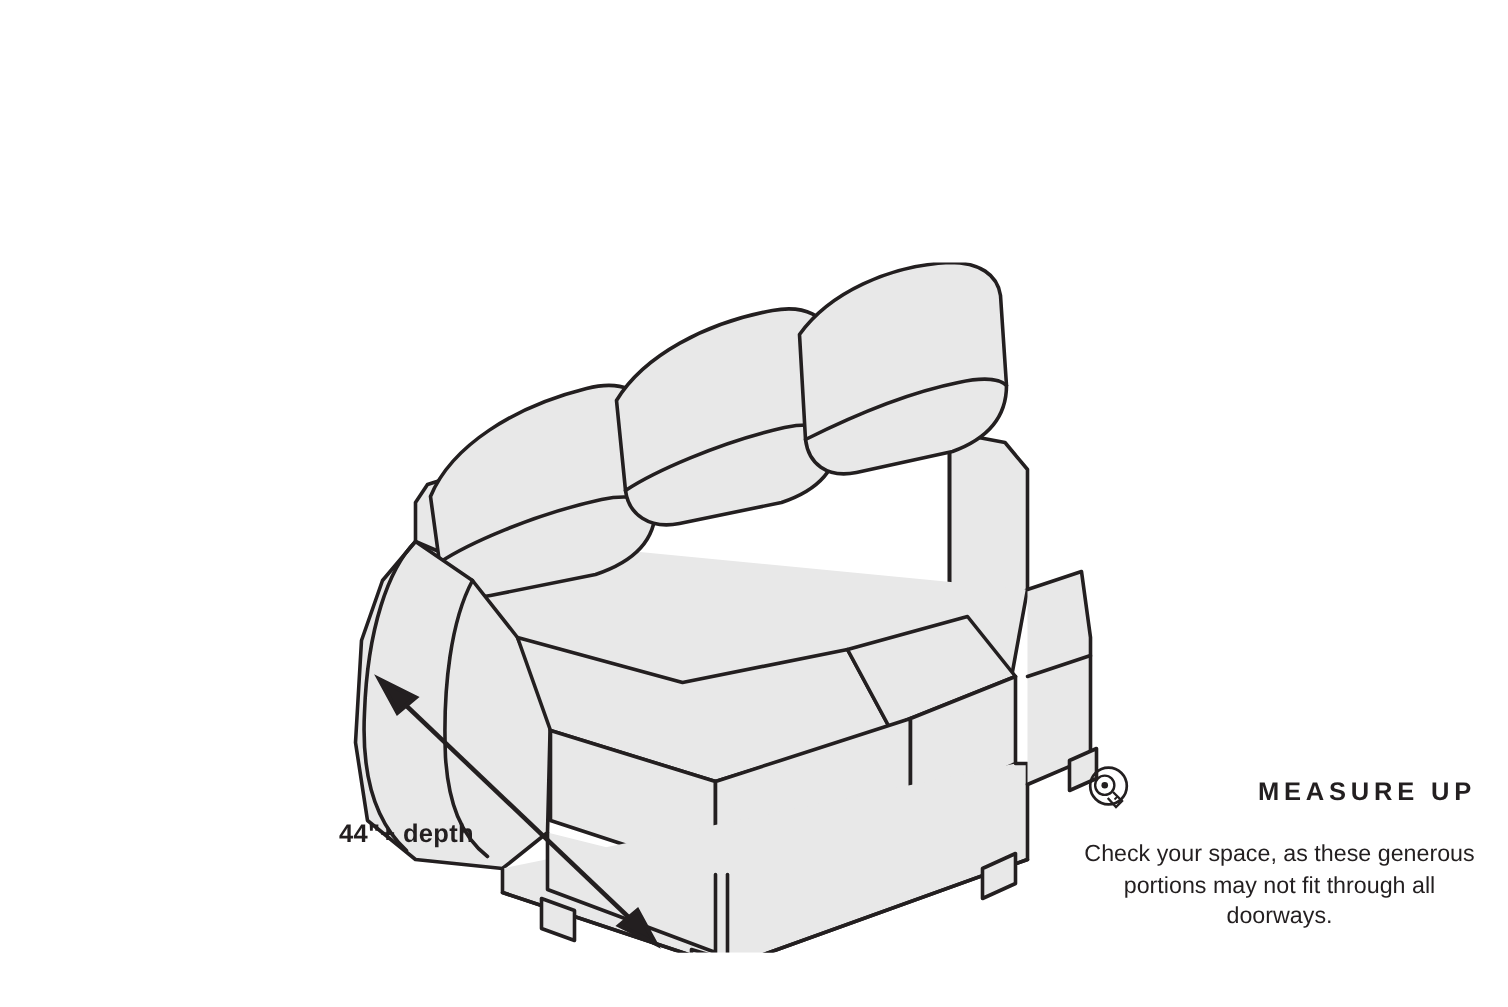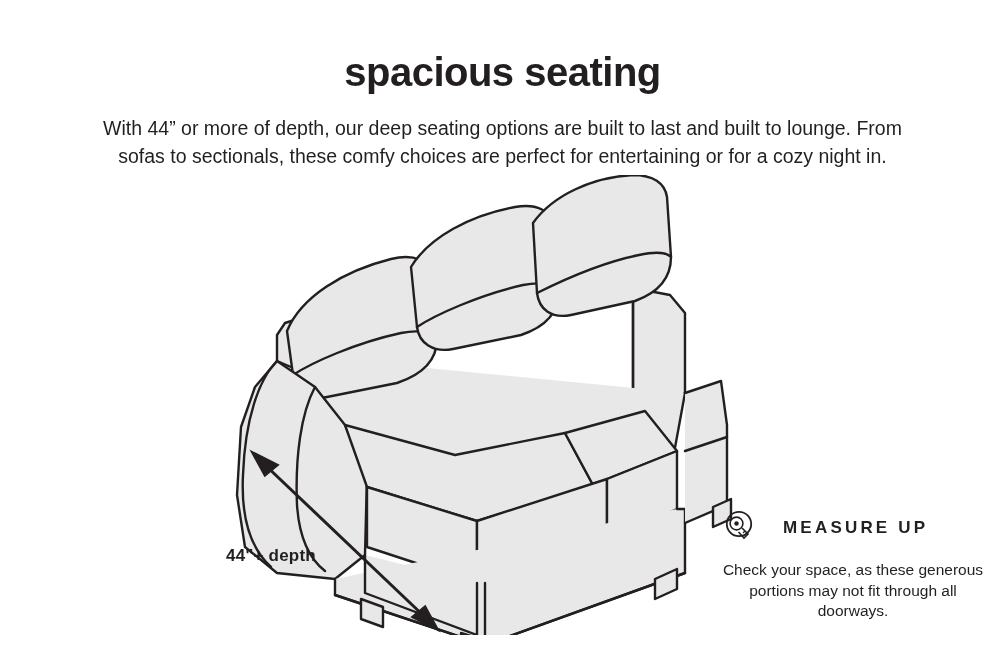--- a/index.html
+++ b/index.html
@@ -62,45 +62,43 @@
   .measure-block {
     position: absolute;
     left: 722px;
     top: 508px;
     width: 262px;
     text-align: center;
   }
   .measure-head {
     display: flex;
     align-items: center;
-    justify-content: flex-start;
-    gap: 27px;
+    justify-content: space-between;
+    gap: 15px;
     height: 40px;
   }
   .measure-title {
     font-size: 17px;
     font-weight: bold;
     letter-spacing: 3.2px;
     color: #231f20;
   }
   .measure-note {
     margin-top: 12px;
     font-size: 15.5px;
     line-height: 1.33;
     color: #231f20;
   }
 </style>
 </head>
 <body>
 
 <div id="page">
 
-  <div class="headline">spacious seating</div>
 
-  <div class="subcopy">With 44” or more of depth, our deep seating options are built to last and built to lounge. From sofas to sectionals, these comfy choices are perfect for entertaining or for a cozy night in.</div>
 
   <div class="illustration">
     <svg viewBox="0 0 575 460" width="575" height="460" xmlns="http://www.w3.org/2000/svg">
       <g fill="none" stroke="#231f20" stroke-width="2.4" stroke-linejoin="round" stroke-linecap="round">
 
         <path d="M62 160 L70 148 L95 140 L100 152 L98 182 L76 192 L62 186 Z" fill="#e8e8e8"></path>
 
         <path d="M418 113 L455 120 L470 138 L470 218 L452 230 L418 222 Z" fill="#e8e8e8"></path>
         <path d="M418 113 L418 222"></path>
 

